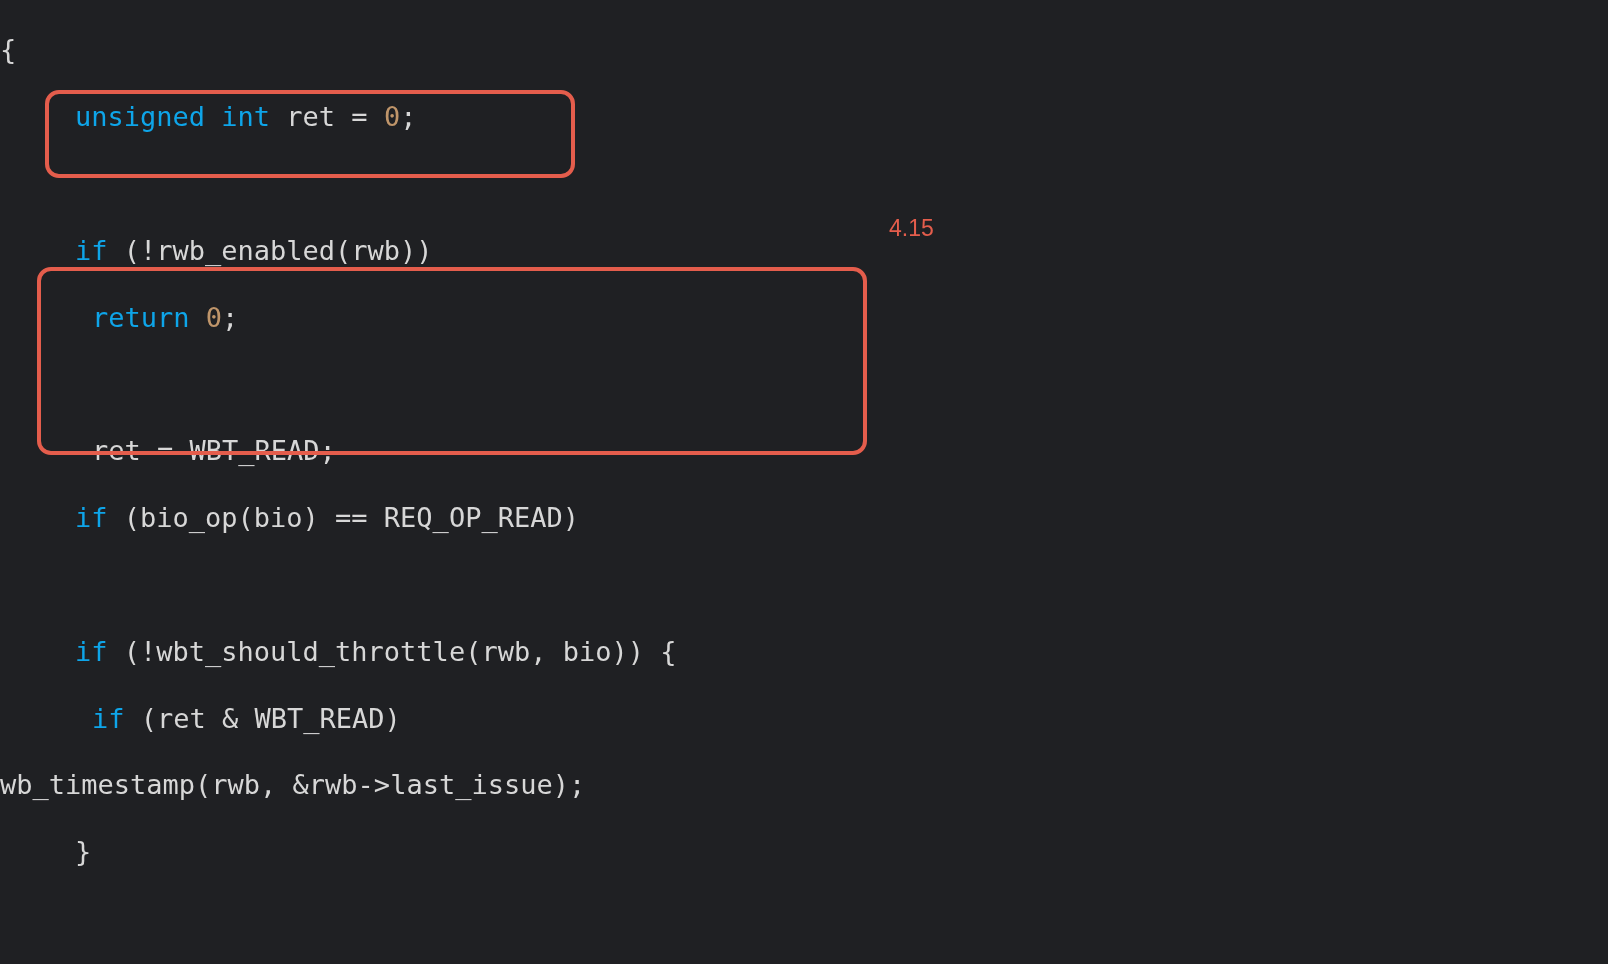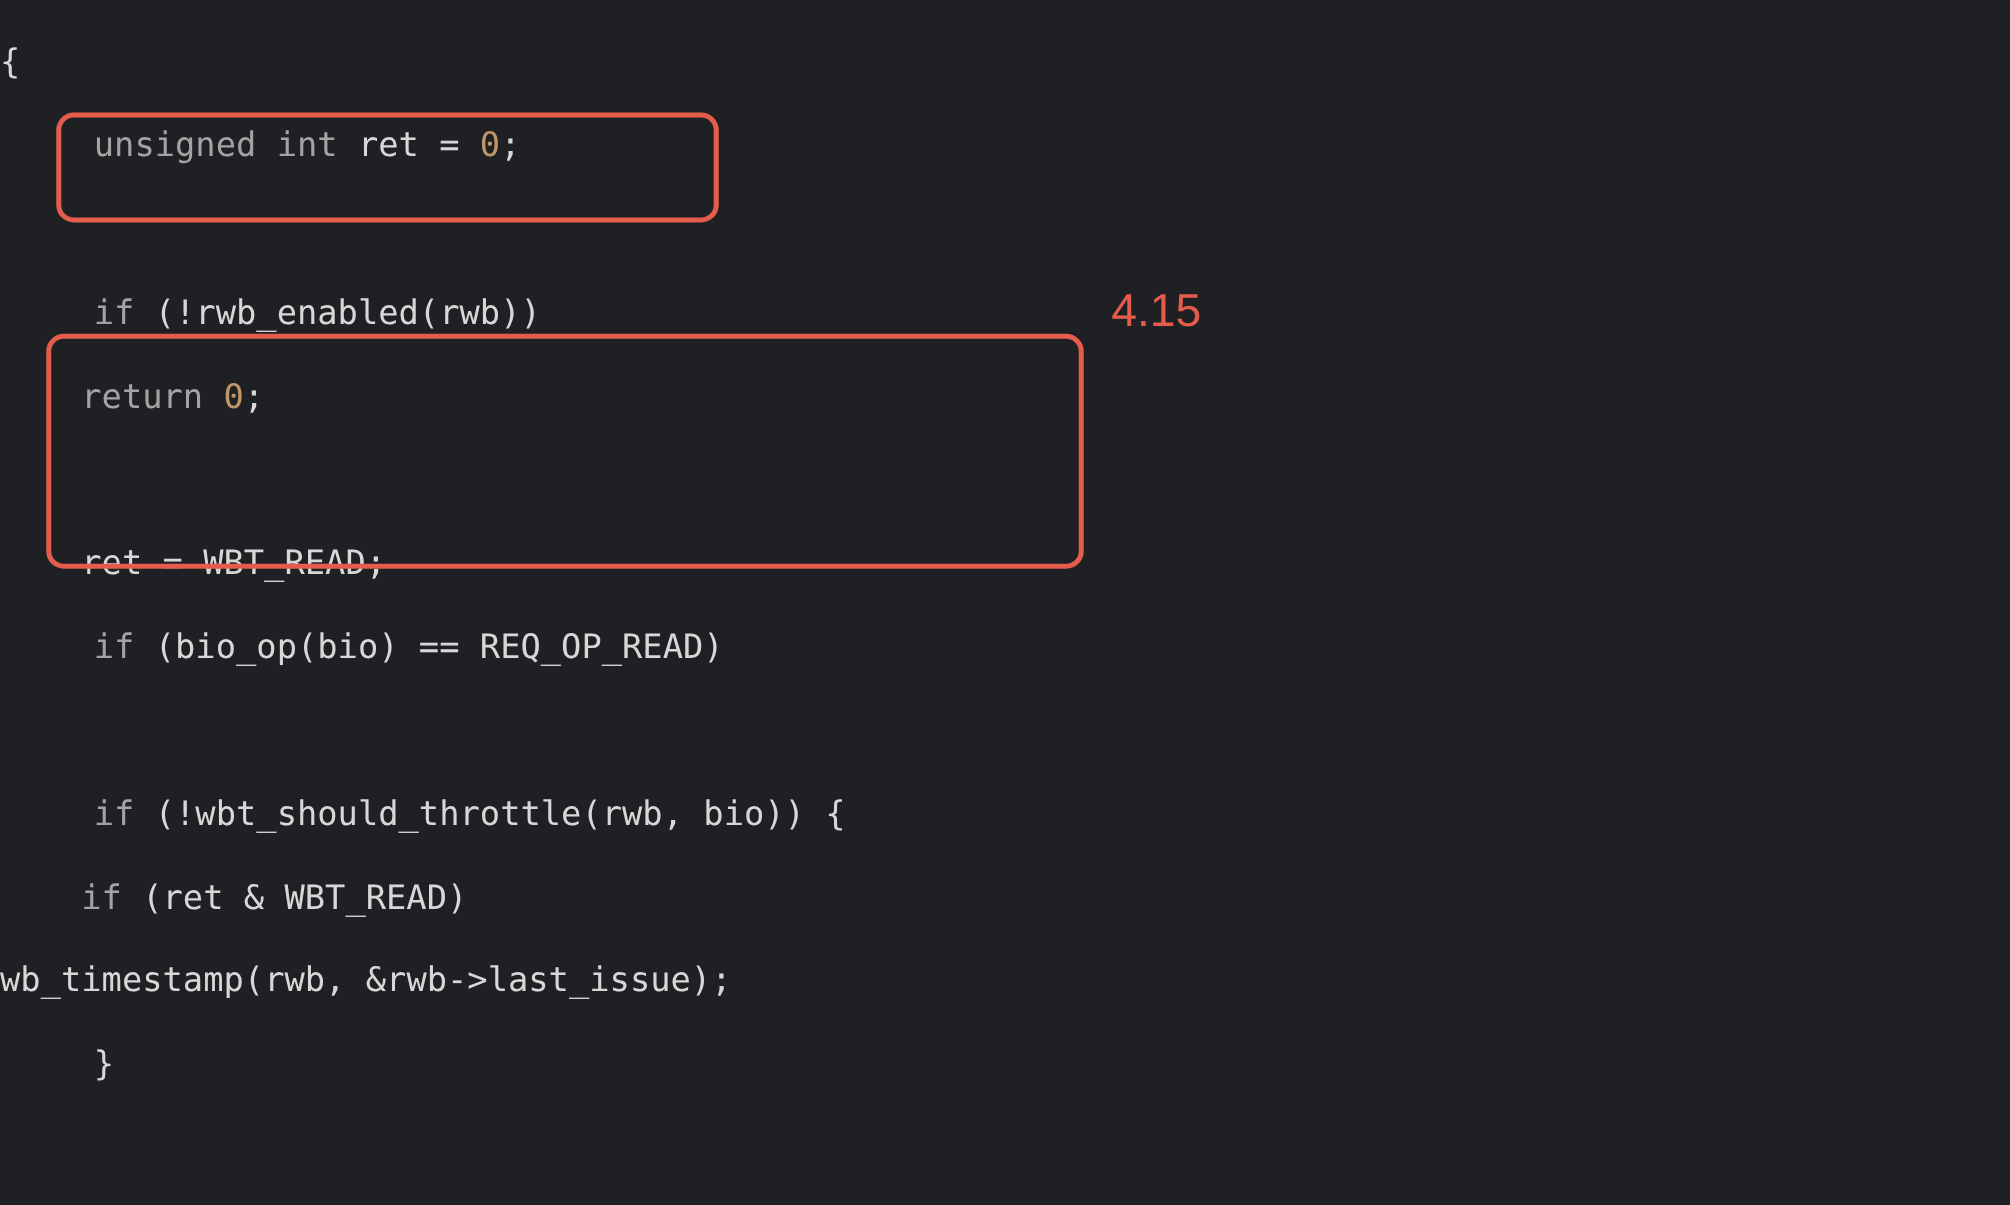--- a/index.html
+++ b/index.html
@@ -13,48 +13,47 @@
   }
   .code-area {
     position: relative;
     padding: 0;
     color: #d7d7d7;
     font-size: 27px;
     line-height: 33.4px;
     white-space: pre;
     letter-spacing: 0px;
   }
-  .kw { color: #a3a3a3; }       
+  .kw { color: #0ea5e9; }       
   .num { color: #bf956a; }
   .cursor {
     display: inline-block;
     width: 16px;
     height: 30px;
     background: #c9c9c9;
     vertical-align: -4px;
     margin-left: 44px;
   }
   .annotation {
     position: absolute;
     color: #e45d4c;
-    font-size: 37px;
+    font-size: 23px;
     font-family: -apple-system, "SF Pro Display", "Helvetica Neue", Arial, sans-serif;
     font-weight: 400;
-    margin-top: 20px;
   }
   .highlight-box {
     position: absolute;
     border: 4px solid #e45d4c;
     border-radius: 14px;
     background: transparent;
     pointer-events: none;
   }
   .line { display: block; }
   .indent1 { padding-left: 75px; }
-  .indent2 { padding-left: 65px; }
+  .indent2 { padding-left: 92px; }
   .indent3 { }
 </style>
 </head>
 <body>
 
 <div class="code-area">
 <span class="line">{</span>
 <span class="line indent1"><span class="kw">unsigned</span><span class="kw"> int</span><span> ret = </span><span class="num">0</span><span>;</span></span>
 <span class="line"> </span>
 <span class="line indent1"><span class="kw">if</span><span> (!rwb_enabled(rwb))</span></span>

